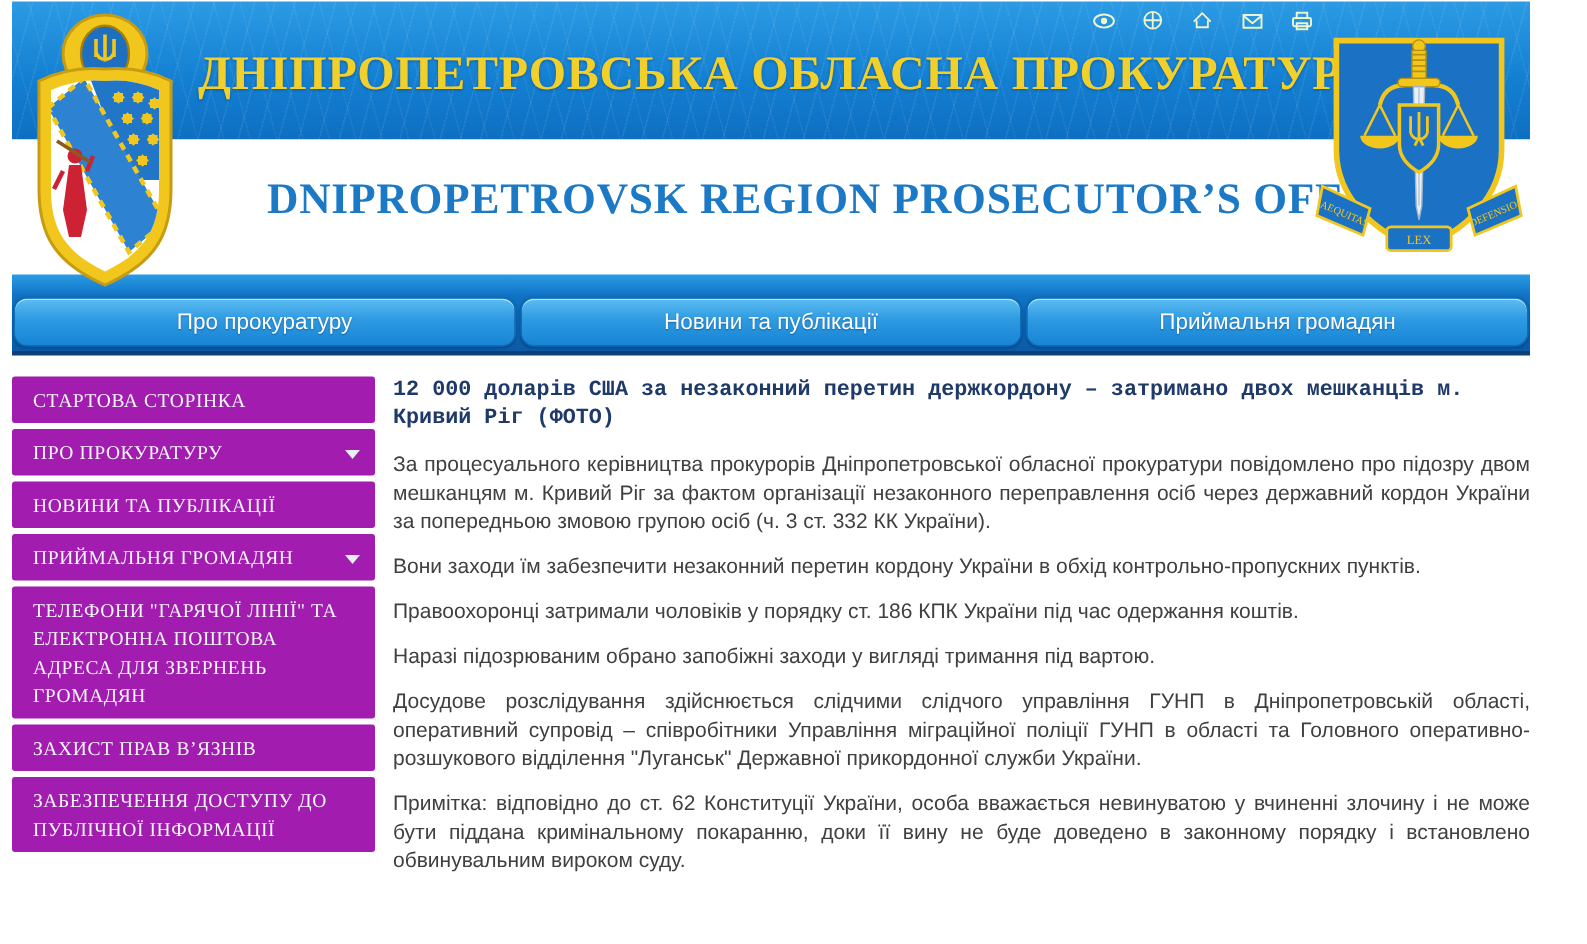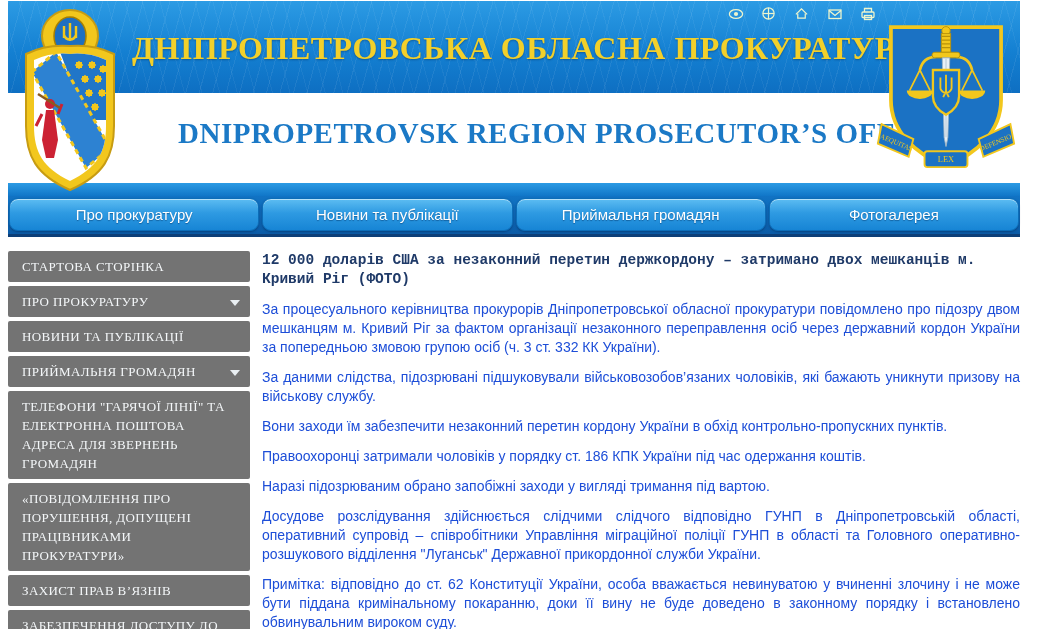--- a/index.html
+++ b/index.html
@@ -48,39 +48,39 @@
     background:linear-gradient(180deg,#5dbdf2 0%,#2e9ae2 45%,#1785d5 100%);
     box-shadow:inset 0 1px 0 rgba(255,255,255,.55), 0 1px 2px rgba(0,30,70,.4);
     color:#fff; font-size:15px; display:flex; align-items:center; justify-content:center;
     text-shadow:0 1px 1px rgba(0,50,100,.5);
   }
 
   
   .main { display:flex; gap:12px; padding-top:14px; }
   .sidebar { width:242px; flex:0 0 242px; }
   .side-item {
-    background:#737373; color:#f4f7f9; border-radius:2px; cursor:pointer;
+    background:#a21caf; color:#f4f7f9; border-radius:2px; cursor:pointer;
     font-family:"Liberation Serif", serif; font-size:13px; line-height:19px;
     letter-spacing:.4px; padding:6px 24px 6px 14px; margin-bottom:4px;
     position:relative;
   }
   .side-item .caret {
     position:absolute; right:10px; top:50%; margin-top:-2px;
     width:0; height:0; border-left:5px solid transparent;
     border-right:5px solid transparent; border-top:6px solid #e9eef2;
   }
 
   .article { flex:1; padding-right:0; }
   .article h1 {
     font-size:14.5px; line-height:19px; color:#1f3a68; font-weight:bold;
     margin-bottom:11px;
     font-family:Liberation Mono, monospace;
   }
   .article p {
-    font-size:14px; line-height:19px; color:#1d4ed8; text-align:justify;
+    font-size:14px; line-height:19px; color:#404040; text-align:justify;
     margin-bottom:11px;
   }
 </style>
 </head>
 <body>
 
 <div class="container">
 
   <div class="header">
     <div class="band-top"></div>
@@ -203,21 +203,20 @@
         <text x="75" y="159" font-size="9" fill="#f2c71d" text-anchor="middle">LEX</text>
         <text x="129" y="140" font-size="7.5" fill="#f2c71d" transform="rotate(-23 129 140)" text-anchor="middle">DEFENSIO</text>
       </svg>
     </div>
   </div>
 
   <div class="nav">
     <div class="nav-tab">Про прокуратуру</div>
     <div class="nav-tab">Новини та публікації</div>
     <div class="nav-tab">Приймальня громадян</div>
-    <div class="nav-tab">Фотогалерея</div>
   </div>
 
   <div class="main">
 
     <div class="sidebar">
       <div class="side-item">
         <span>СТАРТОВА СТОРІНКА</span>
       </div>
       <div class="side-item">
         <span>ПРО ПРОКУРАТУРУ</span>
@@ -225,37 +224,33 @@
       </div>
       <div class="side-item">
         <span>НОВИНИ ТА ПУБЛІКАЦІЇ</span>
       </div>
       <div class="side-item">
         <span>ПРИЙМАЛЬНЯ ГРОМАДЯН</span>
         <span class="caret"></span>
       </div>
       <div class="side-item">
         <span>ТЕЛЕФОНИ "ГАРЯЧОЇ ЛІНІЇ" ТА ЕЛЕКТРОННА ПОШТОВА АДРЕСА ДЛЯ ЗВЕРНЕНЬ ГРОМАДЯН</span>
-      </div>
-      <div class="side-item">
-        <span>«ПОВІДОМЛЕННЯ ПРО ПОРУШЕННЯ, ДОПУЩЕНІ ПРАЦІВНИКАМИ ПРОКУРАТУРИ»</span>
       </div>
       <div class="side-item">
         <span>ЗАХИСТ ПРАВ В’ЯЗНІВ</span>
       </div>
       <div class="side-item">
         <span>ЗАБЕЗПЕЧЕННЯ ДОСТУПУ ДО ПУБЛІЧНОЇ ІНФОРМАЦІЇ</span>
       </div>
     </div>
 
     <div class="article">
       <h1>12 000 доларів США за незаконний перетин держкордону – затримано двох мешканців м. Кривий Ріг (ФОТО)</h1>
       <p>За  процесуального керівництва прокурорів Дніпропетровської обласної прокуратури повідомлено про підозру двом мешканцям м. Кривий Ріг за фактом організації незаконного переправлення осіб через державний кордон України за попередньою змовою групою осіб (ч. 3 ст. 332 КК України).</p>
-      <p>За даними слідства, підозрювані підшуковували військовозобов’язаних чоловіків, які бажають уникнути призову на військову службу.</p>
       <p>Вони заходи їм забезпечити незаконний перетин кордону України в обхід контрольно-пропускних пунктів.</p>
       <p>Правоохоронці затримали чоловіків у порядку ст. 186 КПК України під час одержання коштів.</p>
       <p>Наразі підозрюваним обрано запобіжні заходи у вигляді тримання під вартою.</p>
-      <p>Досудове розслідування здійснюється слідчими слідчого відповідно ГУНП в Дніпропетровській області, оперативний супровід – співробітники Управління міграційної поліції ГУНП в області та Головного оперативно-розшукового відділення "Луганськ" Державної прикордонної служби України.</p>
+      <p>Досудове розслідування здійснюється слідчими слідчого управління ГУНП в Дніпропетровській області, оперативний супровід – співробітники Управління міграційної поліції ГУНП в області та Головного оперативно-розшукового відділення "Луганськ" Державної прикордонної служби України.</p>
       <p>Примітка: відповідно до ст. 62 Конституції України, особа вважається невинуватою у вчиненні злочину і не може бути піддана кримінальному покаранню, доки її вину не буде доведено в законному порядку і встановлено обвинувальним вироком суду.</p>
     </div>
 
   </div>
 </div>
 
 </body></html>

